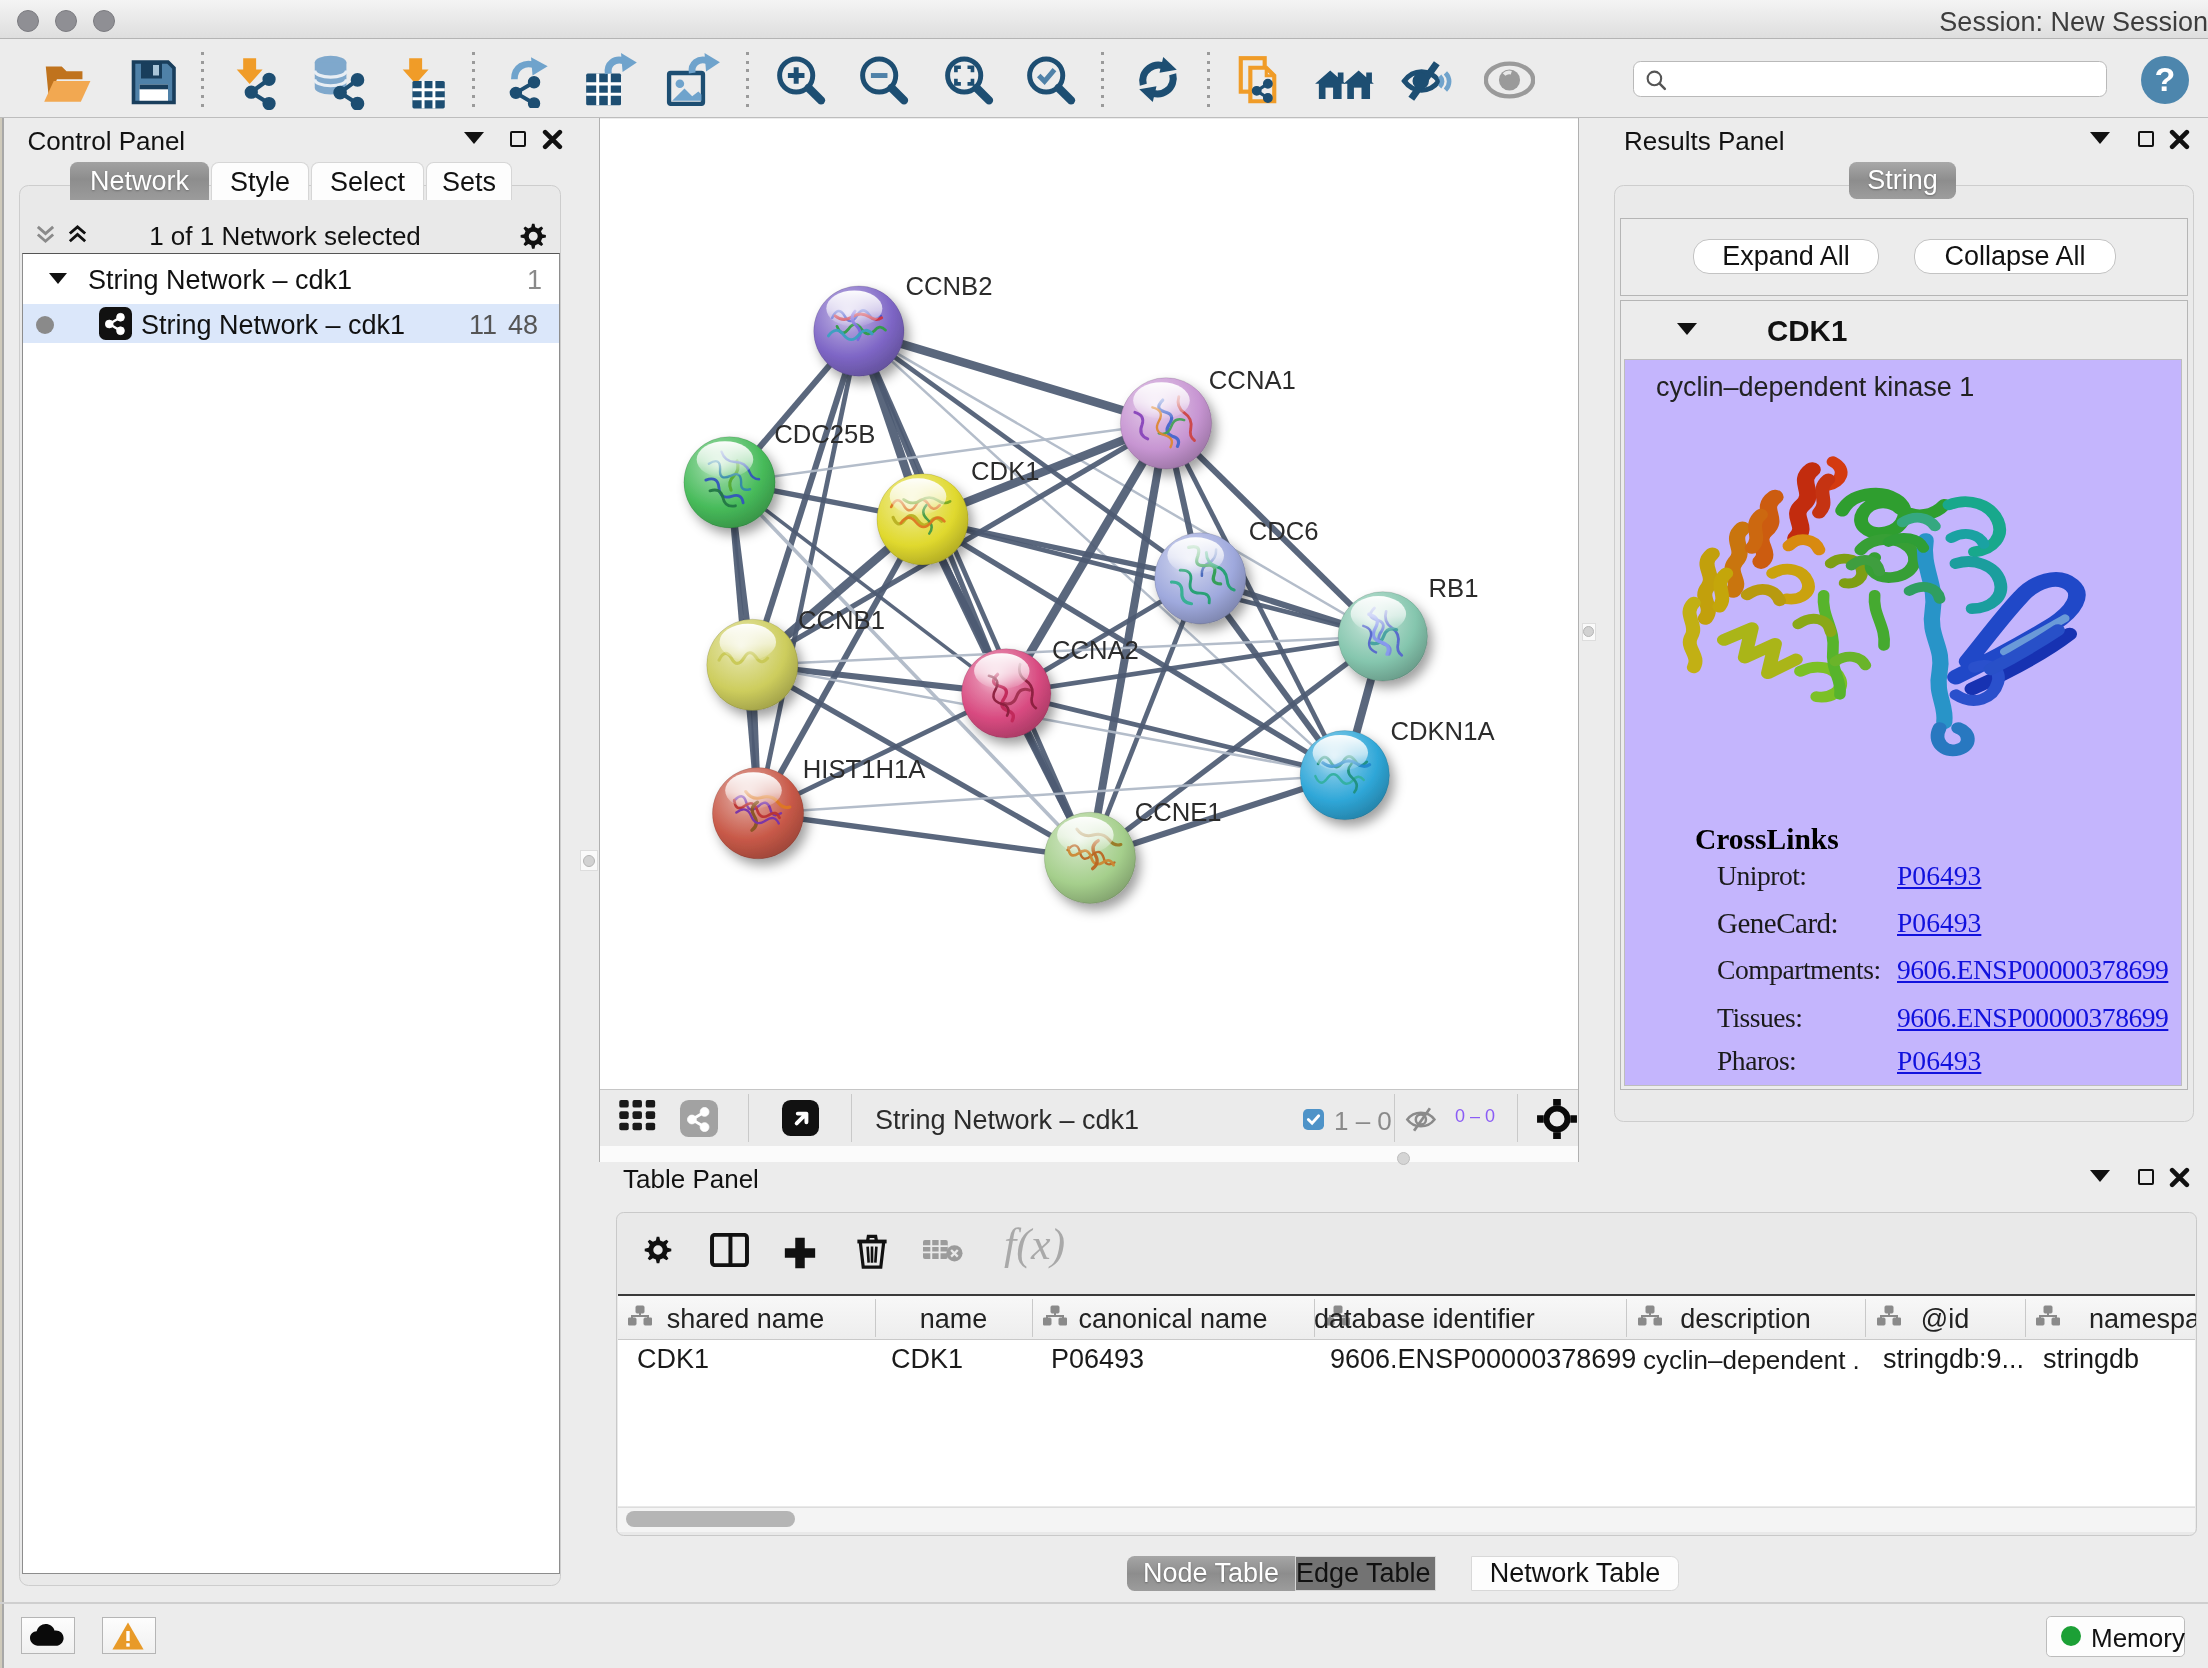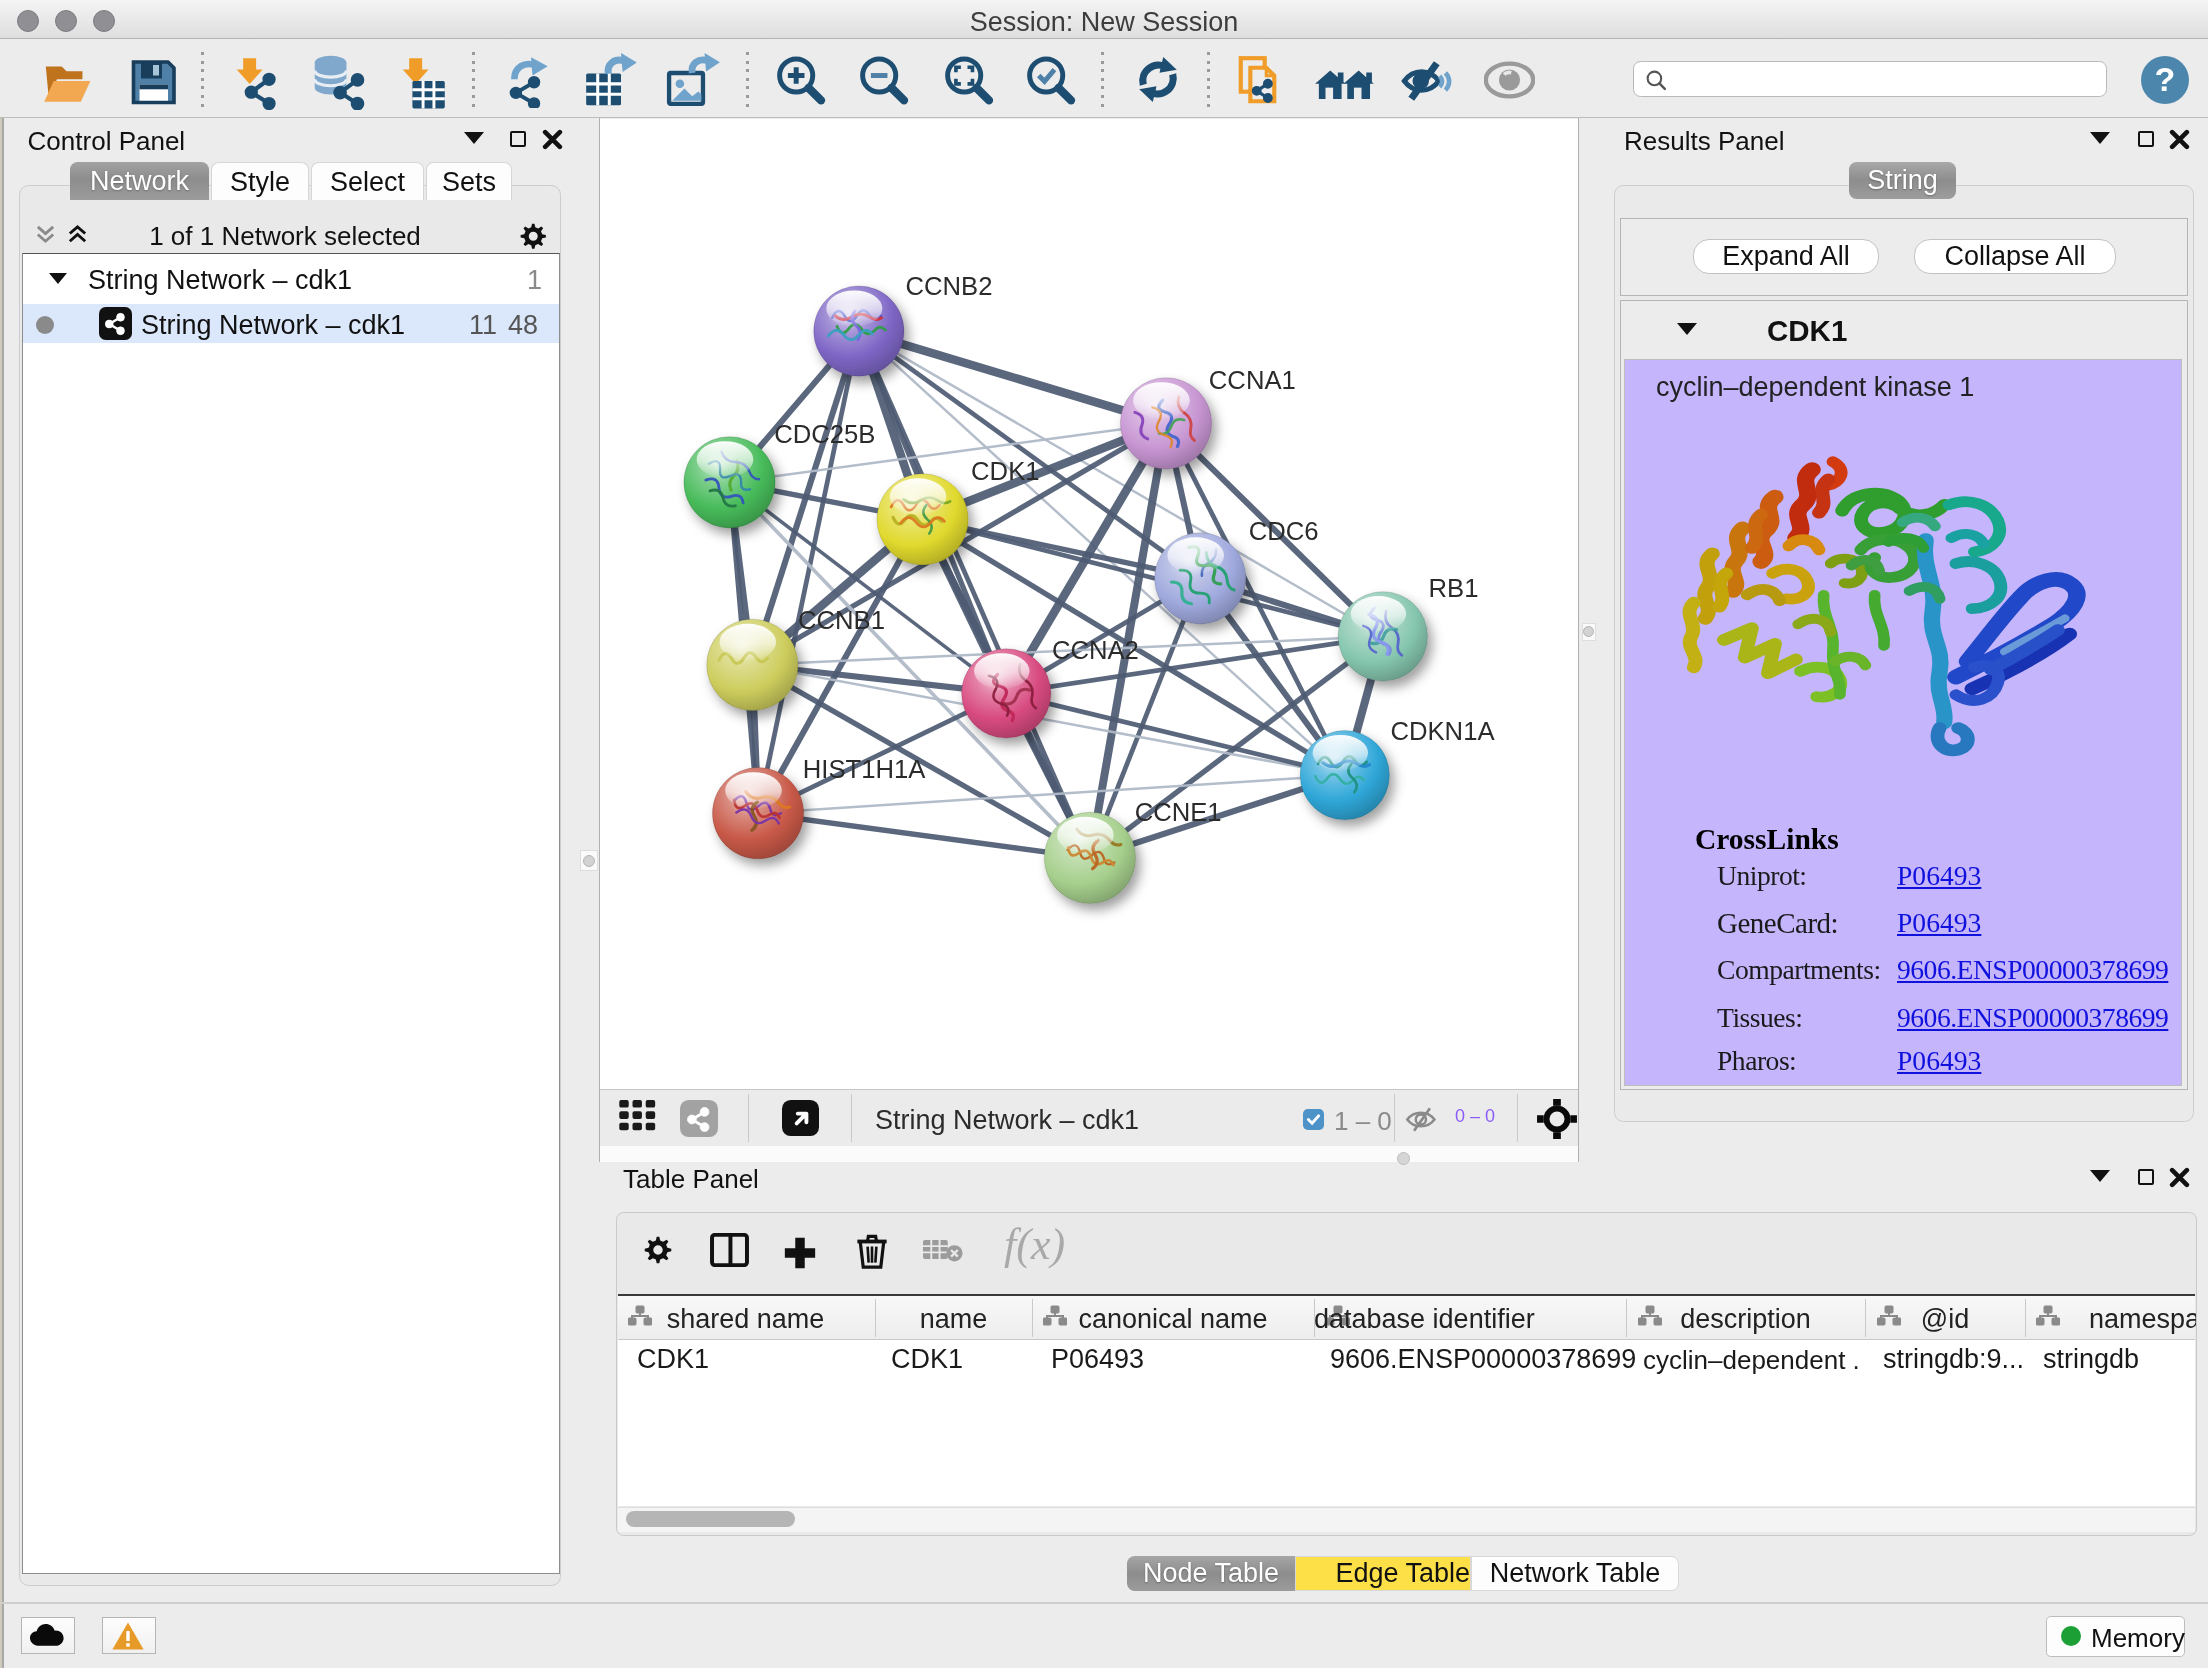--- a/index.html
+++ b/index.html
@@ -34,21 +34,21 @@
 <rect x="16" y="13" width="8" height="7" rx="1"></rect>
 <path d="M12 8 L12 11 M4 13 L4 11 L20 11 L20 13" stroke-width="2" fill="none"></path>
 </g>
 </defs>
 </svg>
 
 <div class="abs" style="left:0;top:0;width:2208px;height:39px;background:linear-gradient(180deg,#f4f4f4,#dedede);border-bottom:1px solid #b4b4b4"></div>
 <div class="tl" style="left:17px"></div>
 <div class="tl" style="left:55px"></div>
 <div class="tl" style="left:93px"></div>
-<div class="abs" style="left:0;top:6.7px;width:2208px;text-align:center;font-size:27px;color:#3d3d3d">Session: New Session</div>
+<div class="abs" style="left:0;top:6.7px;width:2208px;text-align:right;font-size:27px;color:#3d3d3d">Session: New Session</div>
 
 <div class="abs" style="left:0;top:39px;width:2208px;height:79px;background:#ececec;border-bottom:1px solid #bdbdbd"></div>
 <svg style="position:absolute;left:40px;top:57px" width="53" height="51" viewBox="0 0 32 32">
 <path d="M3 6 L13 6 L16 9 L26 9 L26 14 L10 14 L5 27 Z" fill="#c0731d"></path>
 <path d="M8 15 L31 15 L25 28 L2 28 Z" fill="#f2a851"></path>
   </svg>
 <svg style="position:absolute;left:129px;top:56px" width="48" height="51" viewBox="0 0 32 32">
 <path d="M3 3 L26 3 L30 7 L30 30 L3 30 Z" fill="#4f81a8"></path>
 <rect x="8" y="3" width="14" height="11" fill="#193e5c"></rect>
 <rect x="16" y="5" width="4" height="7" fill="#a8c4d8"></rect>
@@ -764,21 +764,21 @@
 <div class="abs" style="left:891px;top:1344px;font-size:27px">CDK1</div>
 <div class="abs" style="left:1051px;top:1344px;font-size:27px">P06493</div>
 <div class="abs" style="left:1330px;top:1344px;font-size:27px">9606.ENSP00000378699</div>
 <div class="abs" style="left:1643px;top:1345px;width:217px;overflow:hidden;white-space:nowrap;font-size:26px">cyclin–dependent ...</div>
 <div class="abs" style="left:1883px;top:1344px;font-size:27px">stringdb:9...</div>
 <div class="abs" style="left:2043px;top:1344px;font-size:27px">stringdb</div>
 <div class="abs" style="left:618px;top:1507px;width:1577px;height:25px;background:#f4f4f4;border-top:1px solid #ddd"></div>
 <div class="abs" style="left:626px;top:1511px;width:169px;height:16px;border-radius:8.6px;background:#b5b5b5"></div>
 
 <div class="abs" style="left:1127px;top:1556px;width:168px;height:35px;background:linear-gradient(180deg,#a6a6a6,#8d8d8d 50%,#9c9c9c);border-radius:7.6px 0 0 7.6px;color:#fff;font-size:27px;text-align:center;line-height:35px;text-shadow:0 1px 1.9px rgba(0,0,0,.3)">Node Table</div>
-<div class="abs" style="left:1295px;top:1556px;width:176px;height:35px;background:#fde047;border:1px solid #d8d8d8;font-size:27px;color:#111;text-align:right;line-height:33px">Edge Table</div>
+<div class="abs" style="left:1295px;top:1556px;width:141px;height:35px;background:#737373;border:1px solid #d8d8d8;font-size:27px;color:#111;text-align:left;line-height:33px">Edge Table</div>
 <div class="abs" style="left:1471px;top:1556px;width:208px;height:35px;background:#fdfdfd;border:1px solid #d8d8d8;border-radius:0 7.6px 7.6px 0;font-size:27px;color:#111;text-align:center;line-height:33px">Network Table</div>
 
 <div class="abs" style="left:0;top:1602px;width:2208px;height:1.9px;background:#cfcfcf"></div>
 <div class="abs" style="left:21px;top:1617px;width:54px;height:37px;background:linear-gradient(180deg,#fdfdfd,#f0f0f0);border:1.4px solid #b5b5b5"></div>
 <svg class="abs" style="left:30px;top:1624px" width="36" height="23" viewBox="0 0 30 19">
     <path d="M8 18 C3 18 0 15 0 11.5 C0 8.5 2.5 6 5.5 6 C6.5 2.5 9.5 0 13 0 C16.5 0 19.5 2 20.5 5.5 C20.8 5.5 21 5.4 21.5 5.4 C25 5.4 28 8 28 11.7 C28 15 25 18 21.5 18 Z" fill="#0a0a0a"></path>
   </svg>
 <div class="abs" style="left:102px;top:1617px;width:54px;height:37px;background:linear-gradient(180deg,#fdfdfd,#f0f0f0);border:1.4px solid #b5b5b5"></div>
 <svg class="abs" style="left:111px;top:1621px" width="34" height="30" viewBox="0 0 24 21">
     <path d="M12 1 L23 20 L1 20 Z" fill="#e89a28"></path>

